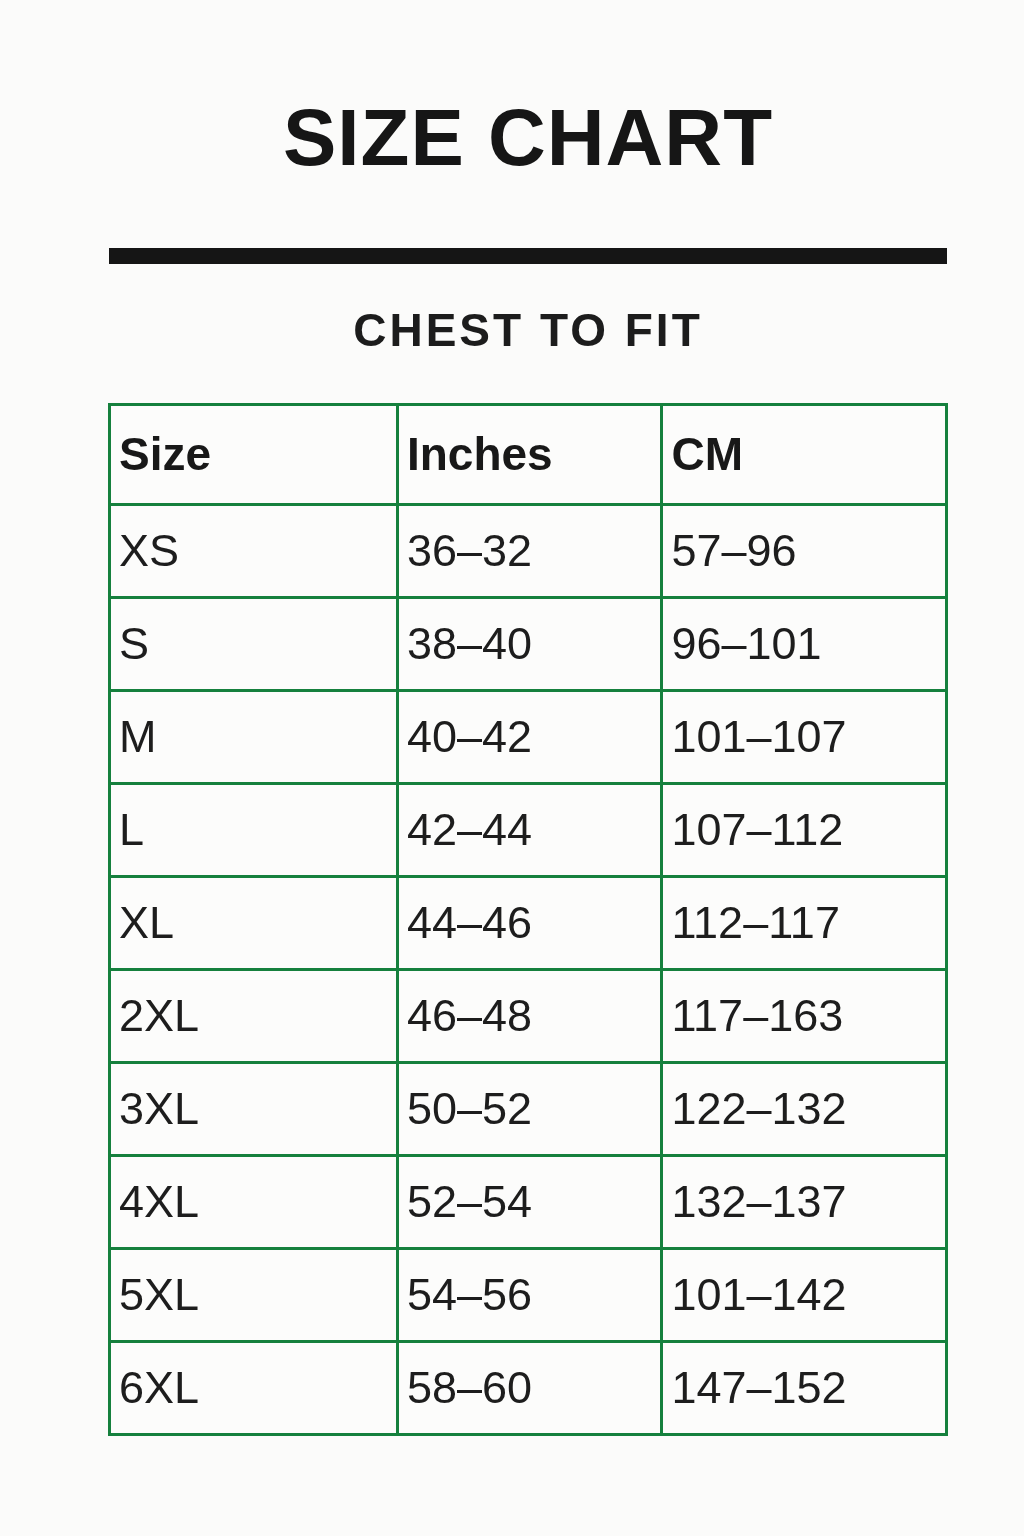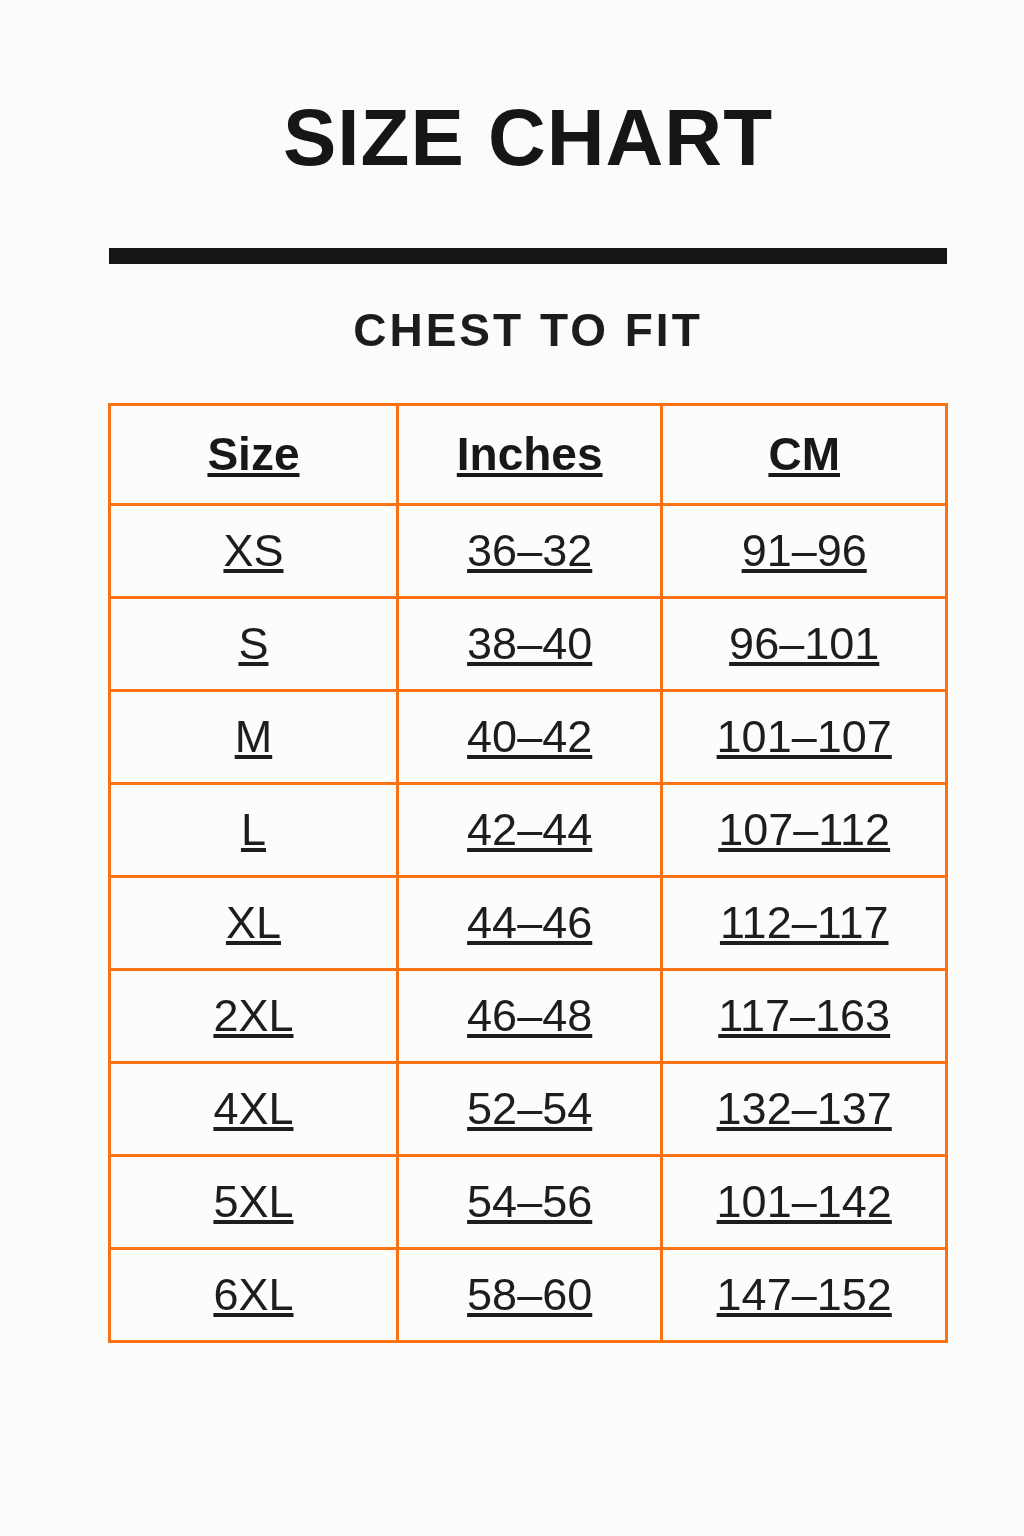--- a/index.html
+++ b/index.html
@@ -41,25 +41,24 @@
     color: #1c1c1c;
   }
   table.size-table {
     width: 840px;
     margin: 38px auto 0 auto;
     border-collapse: collapse;
     table-layout: fixed;
   }
   table.size-table th,
   table.size-table td {
-    border: 3px solid #f97316;
-    text-align: center;
+    border: 3px solid #15803d;
+    text-align: left;
     vertical-align: middle;
     background: #fcfcfb;
-    text-decoration: underline;
   }
   table.size-table th {
     height: 100px;
     font-size: 46px;
     font-weight: 800;
     color: #181818;
   }
   table.size-table td {
     height: 93px;
     font-size: 45px;
@@ -91,21 +90,21 @@
       <tr>
         <th>Size</th>
         <th>Inches</th>
         <th>CM</th>
       </tr>
     </thead>
     <tbody>
         <tr>
           <td>XS</td>
           <td>36–32</td>
-          <td>91–96</td>
+          <td>57–96</td>
         </tr>
         <tr>
           <td>S</td>
           <td>38–40</td>
           <td>96–101</td>
         </tr>
         <tr>
           <td>M</td>
           <td>40–42</td>
           <td>101–107</td>
@@ -119,20 +118,25 @@
           <td>XL</td>
           <td>44–46</td>
           <td>112–117</td>
         </tr>
         <tr>
           <td>2XL</td>
           <td>46–48</td>
           <td>117–163</td>
         </tr>
         <tr>
+          <td>3XL</td>
+          <td>50–52</td>
+          <td>122–132</td>
+        </tr>
+        <tr>
           <td>4XL</td>
           <td>52–54</td>
           <td>132–137</td>
         </tr>
         <tr>
           <td>5XL</td>
           <td>54–56</td>
           <td>101–142</td>
         </tr>
         <tr>

